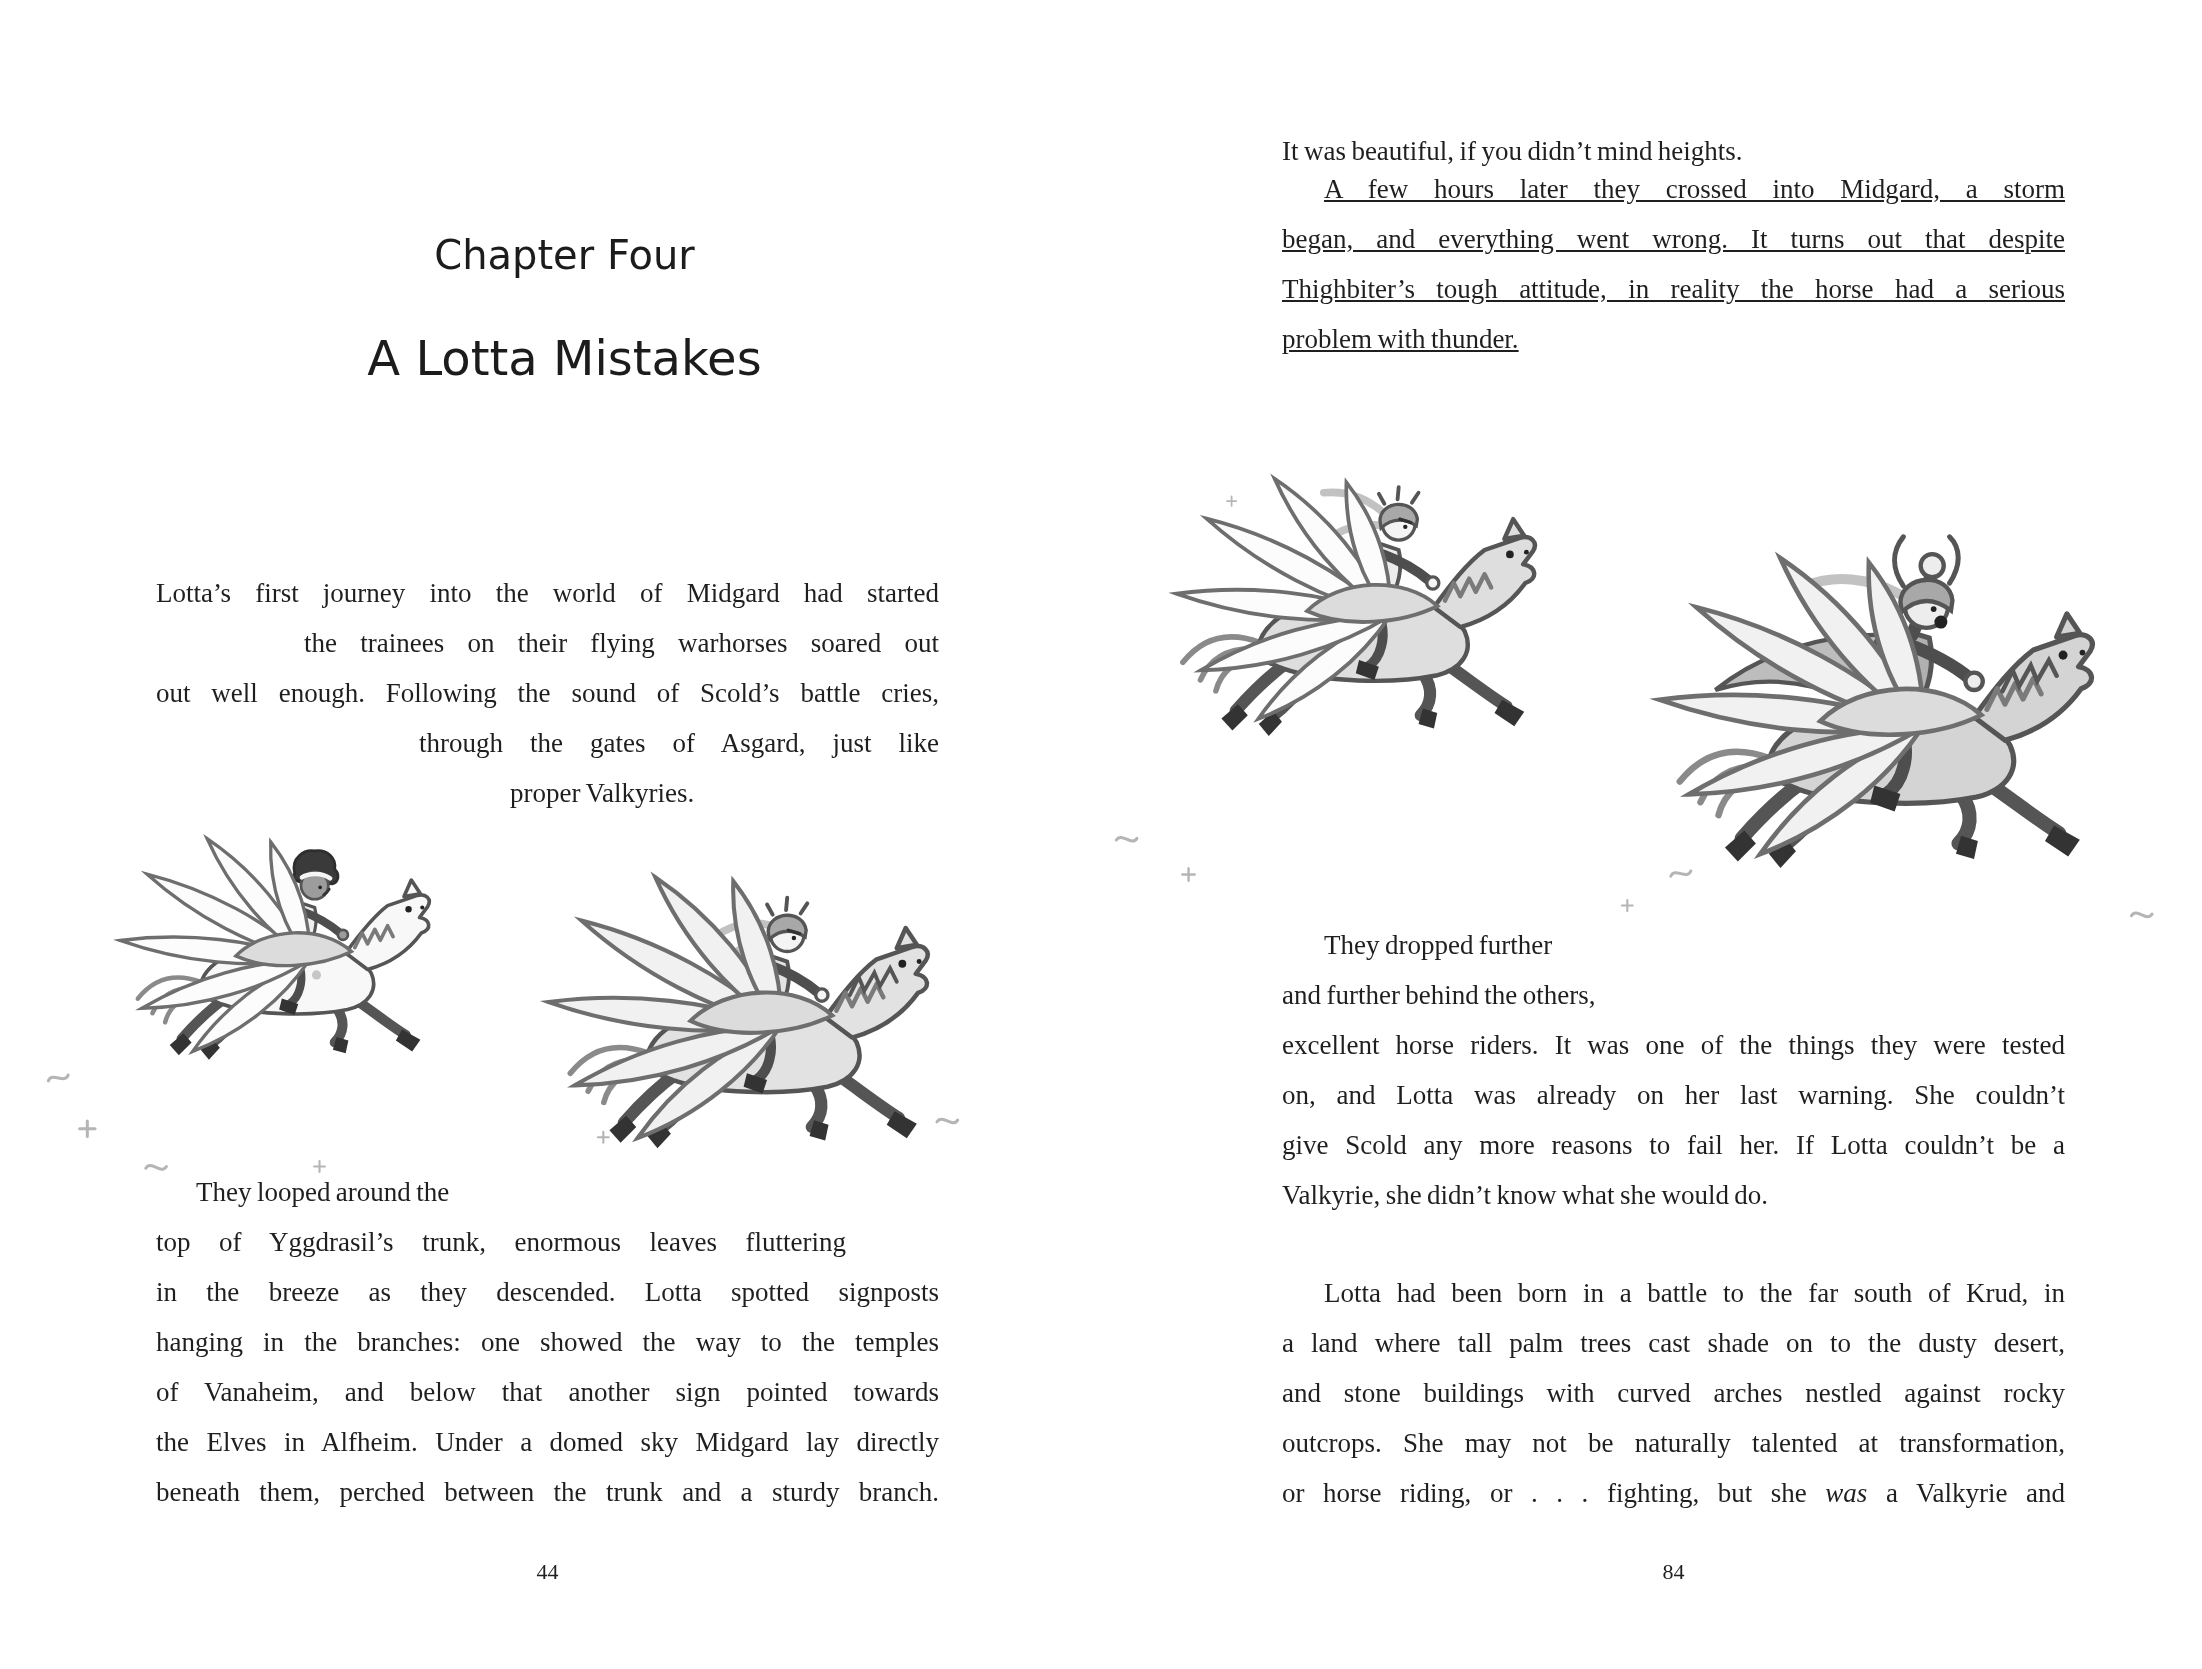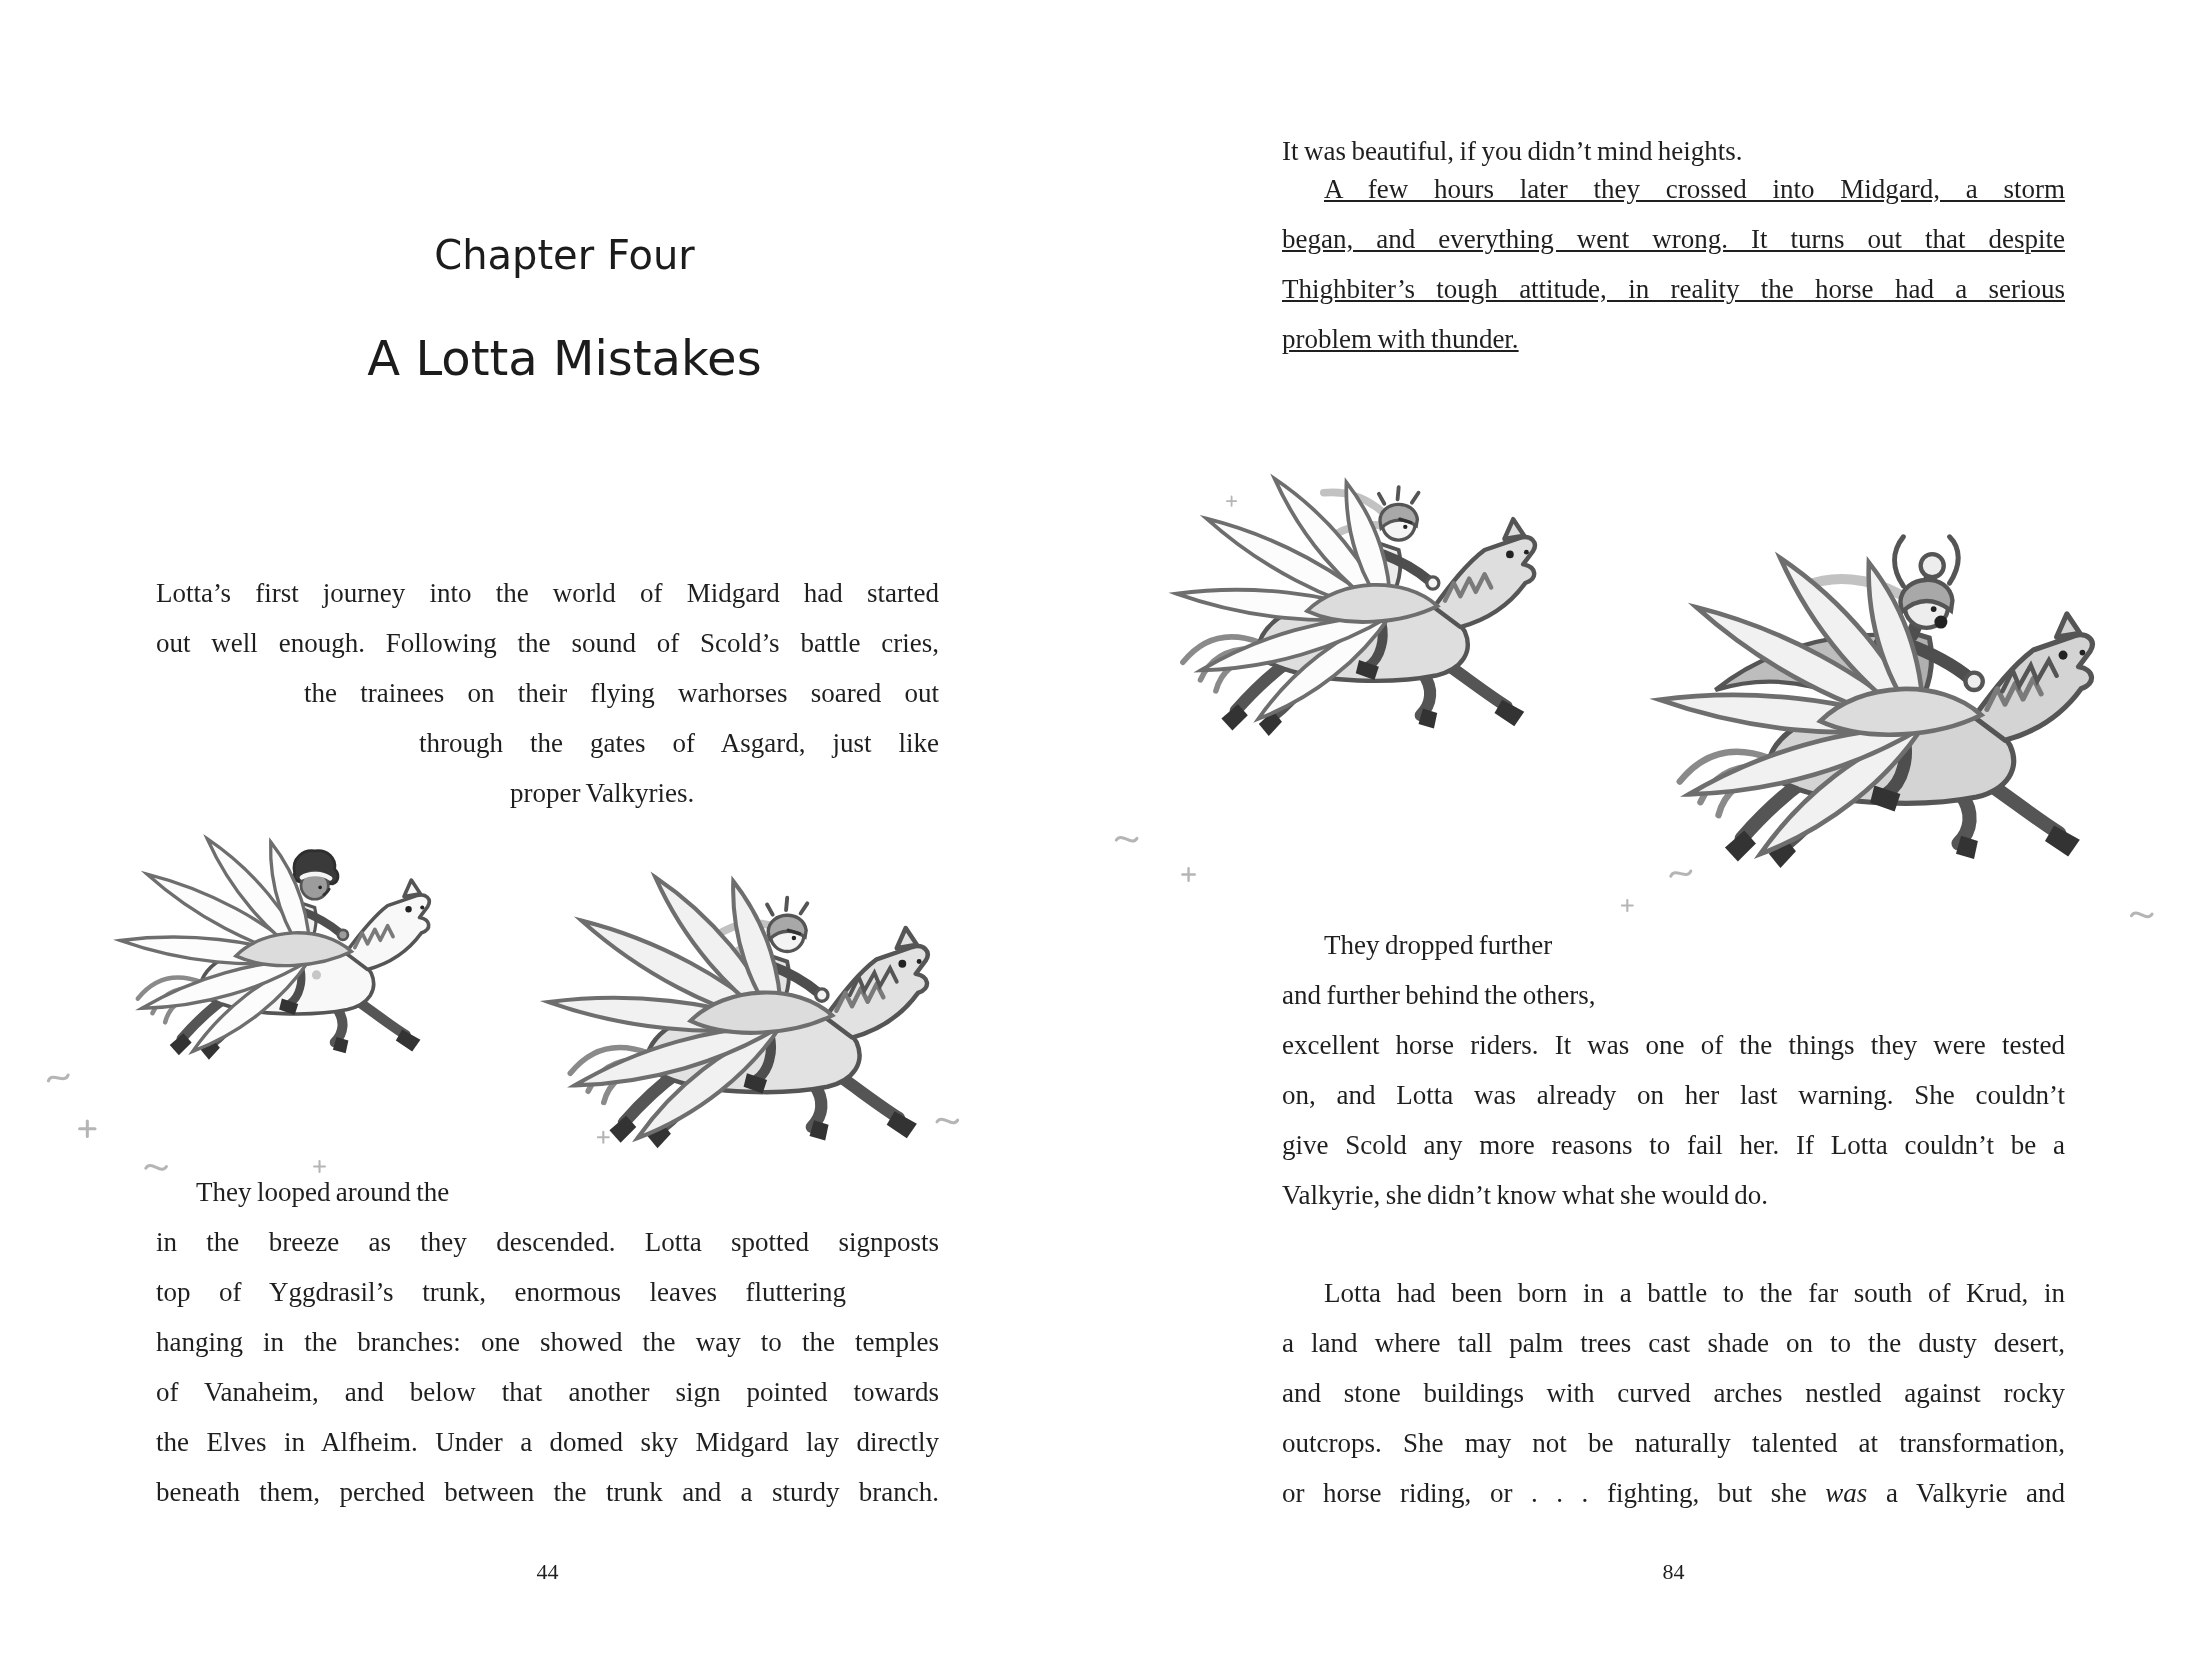--- a/index.html
+++ b/index.html
@@ -123,22 +123,22 @@
 </svg>
 
 <div class="spread">
 
   <section>
     <h1 class="heading" id="chapter-heading">Chapter Four</h1>
     <h2 class="heading" id="chapter-title">A Lotta Mistakes</h2>
 
     <div class="page-text" id="p-l1">
         <div class="line line-1">Lotta’s first journey into the world of Midgard had started</div>
+        <div class="line line-3">the trainees on their flying warhorses soared out</div>
         <div class="line line-2">out well enough. Following the sound of Scold’s battle cries,</div>
-        <div class="line line-3">the trainees on their flying warhorses soared out</div>
         <div class="line line-4">through the gates of Asgard, just like</div>
         <div class="line line-5">proper Valkyries.</div>
       </div>
 
     <svg class="illus" style="left:34px;top:757px;" width="989" height="439" viewBox="0 0 1150 510">
       <use href="#squiggle" transform="translate(28,372) rotate(-12)"></use>
       <use href="#sparkle" transform="translate(62,432)"></use>
       <use href="#squiggle" transform="translate(142,476)"></use>
       <use href="#sparkle" transform="translate(332,476) scale(0.7)"></use>
       <use href="#squiggle" transform="translate(700,286) rotate(18)"></use>
@@ -183,22 +183,22 @@
           <path class="helmspike" d="M25,-88 l1,-11 M13,-84 l-5,-9 M38,-85 l6,-9"></path>
           <circle class="eye" cx="32" cy="-63" r="2"></circle>
           <path class="brow" d="M27,-70 l10,3"></path>
         </g>
         <use href="#wing" class="wing wing--tint" transform="translate(0,-30) scale(1.22)"></use>
       </g>
     </svg>
 
     <div class="page-text" id="p-l2">
         <div class="line line-1">They looped around the</div>
+        <div class="line line-2">top of Yggdrasil’s trunk, enormous leaves fluttering</div>
         <div class="line line-3">in the breeze as they descended. Lotta spotted signposts</div>
-        <div class="line line-2">top of Yggdrasil’s trunk, enormous leaves fluttering</div>
         <div class="line line-4">hanging in the branches: one showed the way to the temples</div>
         <div class="line line-5">of Vanaheim, and below that another sign pointed towards</div>
         <div class="line line-6">the Elves in Alfheim. Under a domed sky Midgard lay directly</div>
         <div class="line line-7">beneath them, perched between the trunk and a sturdy branch.</div>
       </div>
 
     <div class="page-num" id="num-left">44</div>
   </section>
 
   <section>

